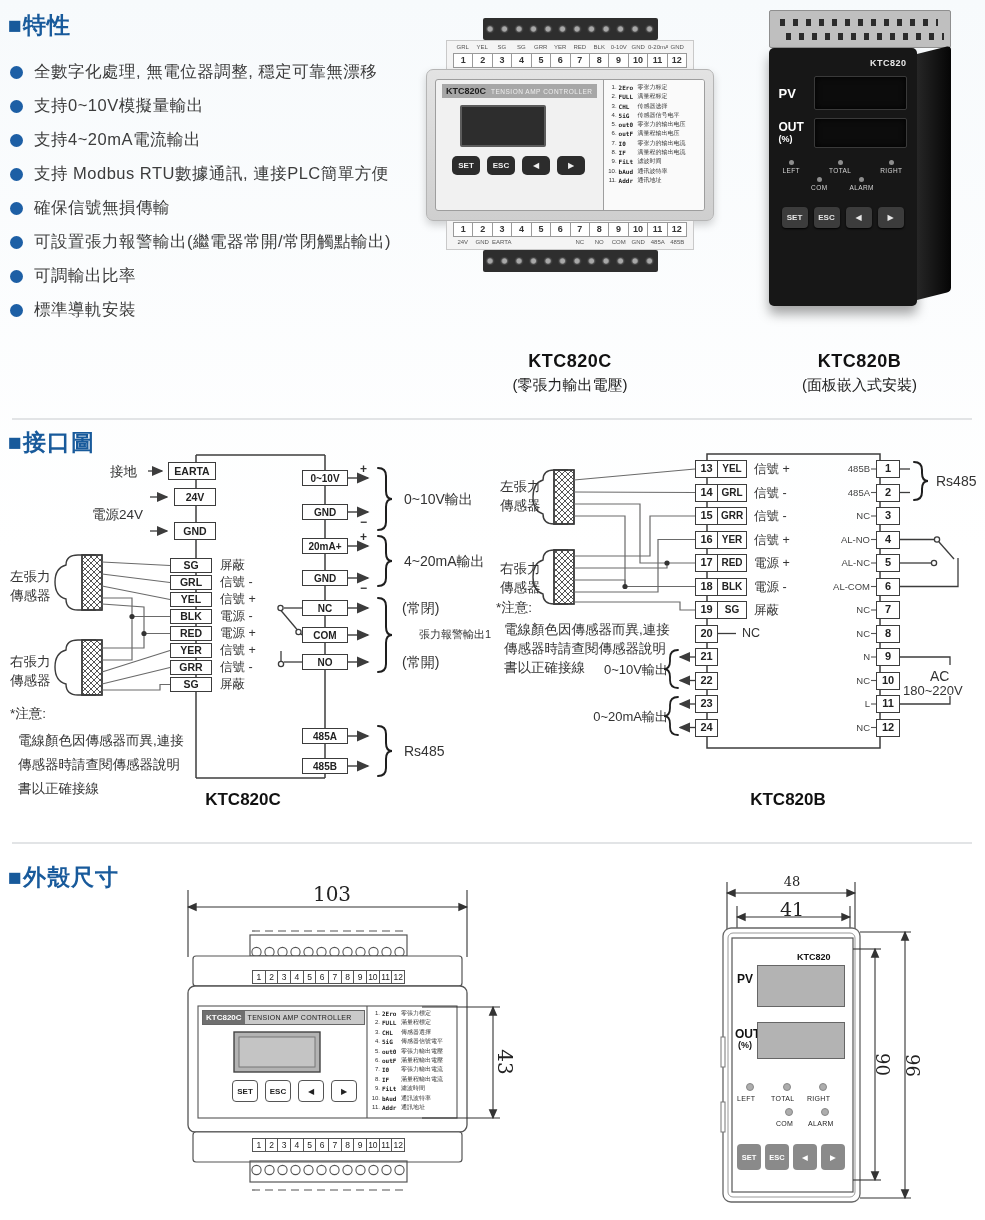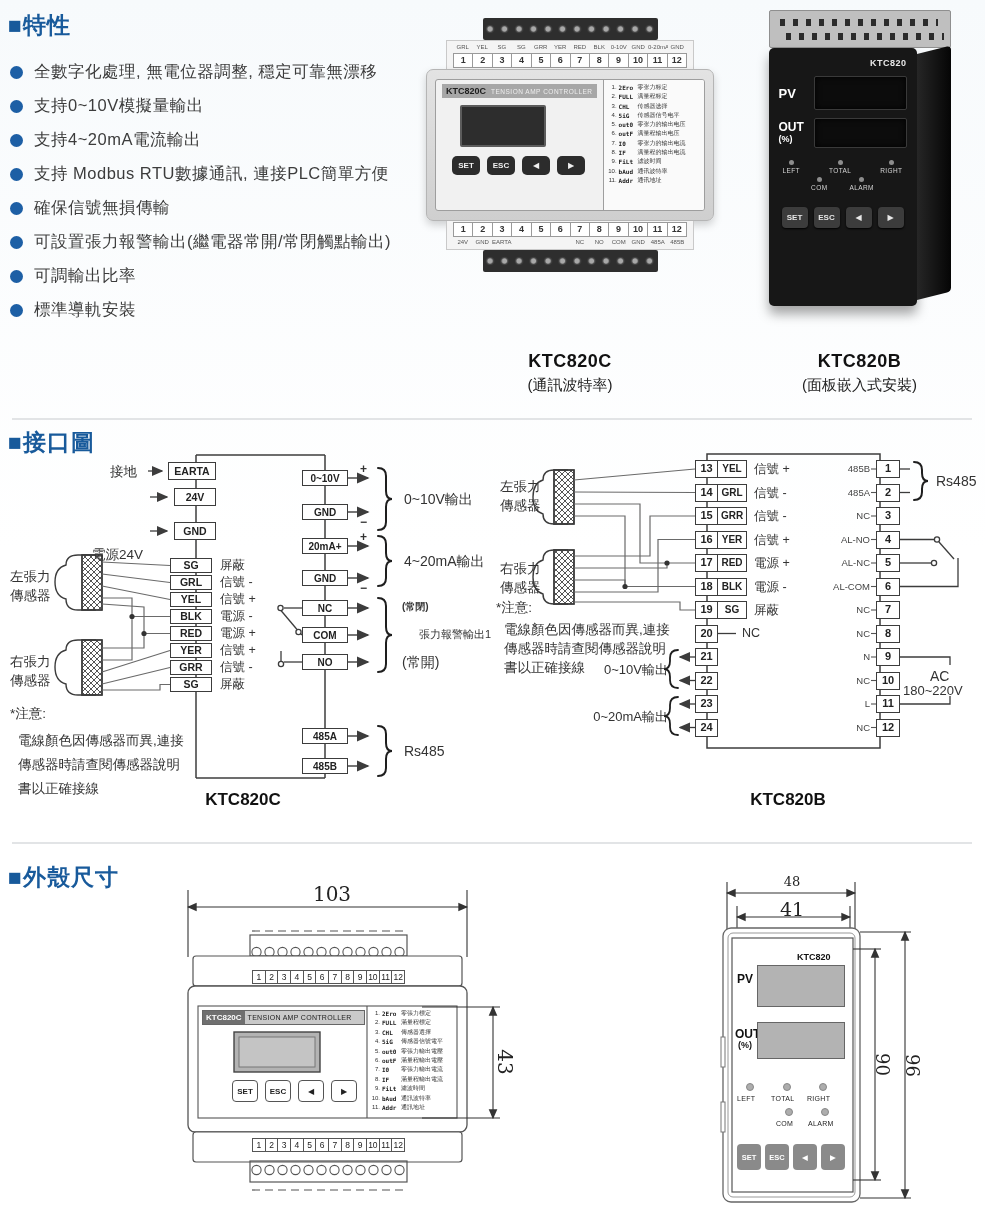--- a/index.html
+++ b/index.html
@@ -360,21 +360,21 @@
           <span class="pb-btn">◀</span>
           <span class="pb-btn">▶</span>
         </div>
     </div>
     <div class="pb-side"></div>
   </div>
 </div>
 
 <div class="abs caption" style="left:425px; top:351px; width:290px;">
   <div class="cap-model">KTC820C</div>
-  <div class="cap-mount">(通訊波特率)</div>
+  <div class="cap-mount">(零張力輸出電壓)</div>
 </div>
 <div class="abs caption" style="left:752px; top:351px; width:215px;">
   <div class="cap-model">KTC820B</div>
   <div class="cap-mount">(面板嵌入式安裝)</div>
 </div>
 
 <div class="abs divider" style="left:12px; top:418px; width:960px;"></div>
 
 <div class="abs sec-header" style="left:8px; top:427px;">■接口圖</div>
 
@@ -452,21 +452,21 @@
       <path d="M368,84 Q376,84 376,92 V101 Q376,109 382,109 Q376,109 376,117 V126 Q376,134 368,134"></path>
       <path d="M368,146 Q376,146 376,154 V175 Q376,183 382,183 Q376,183 376,191 V212 Q376,220 368,220"></path>
       <path d="M368,274 Q376,274 376,282 V291 Q376,299 382,299 Q376,299 376,307 V316 Q376,324 368,324"></path>
     </g>
   </svg>
 
   <div class="term" style="left:158px; top:10px; width:48px; height:18px;">EARTA</div>
   <div class="term" style="left:164px; top:36px; width:42px; height:18px;">24V</div>
   <div class="term" style="left:164px; top:70px; width:42px; height:18px;">GND</div>
   <div class="dlabel" style="left:100px; top:11px;">接地</div>
-  <div class="dlabel" style="left:82px; top:54px;margin-top:40px;">電源24V</div>
+  <div class="dlabel" style="left:82px; top:54px;">電源24V</div>
 
   <div class="dlabel" style="left:0px; top:116px;">左張力</div>
   <div class="dlabel" style="left:0px; top:135px;">傳感器</div>
   <div class="dlabel" style="left:0px; top:201px;">右張力</div>
   <div class="dlabel" style="left:0px; top:220px;">傳感器</div>
 
   <div class="col" style="left:160px; top:106px;">
 
   <div class="cell tbox">SG</div>
       <div class="cell tbox">GRL</div>
@@ -499,21 +499,21 @@
   <div class="term" style="left:292px; top:276px; width:46px; height:16px; font-size:10px;">485A</div>
   <div class="term" style="left:292px; top:306px; width:46px; height:16px; font-size:10px;">485B</div>
 
   <div class="pm" style="left:350px; top:10px;">+</div>
   <div class="pm" style="left:350px; top:63px;">−</div>
   <div class="pm" style="left:350px; top:78px;">+</div>
   <div class="pm" style="left:350px; top:129px;">−</div>
 
   <div class="dlabel" style="left:394px; top:39px; font-size:14px;">0~10V輸出</div>
   <div class="dlabel" style="left:394px; top:101px; font-size:14px;">4~20mA輸出</div>
-  <div class="dlabel" style="left:392px; top:148px; font-size:10px;font-weight:bold;">(常閉)</div>
+  <div class="dlabel" style="left:392px; top:148px; font-size:14px;">(常閉)</div>
   <div class="dlabel" style="left:409px; top:175px; font-size:11px;">張力報警輸出1</div>
   <div class="dlabel" style="left:392px; top:202px; font-size:14px;">(常開)</div>
   <div class="dlabel" style="left:394px; top:291px; font-size:14px;">Rs485</div>
 
   <div class="note noteC" style="left:0px; top:250px;">
     <div class="ntitle">*注意:</div>
     <div style="padding-left:8px;">電線顏色因傳感器而異,連接</div>
     <div style="padding-left:8px;">傳感器時請查閱傳感器說明</div>
     <div style="padding-left:8px;">書以正確接線</div>
   </div>

